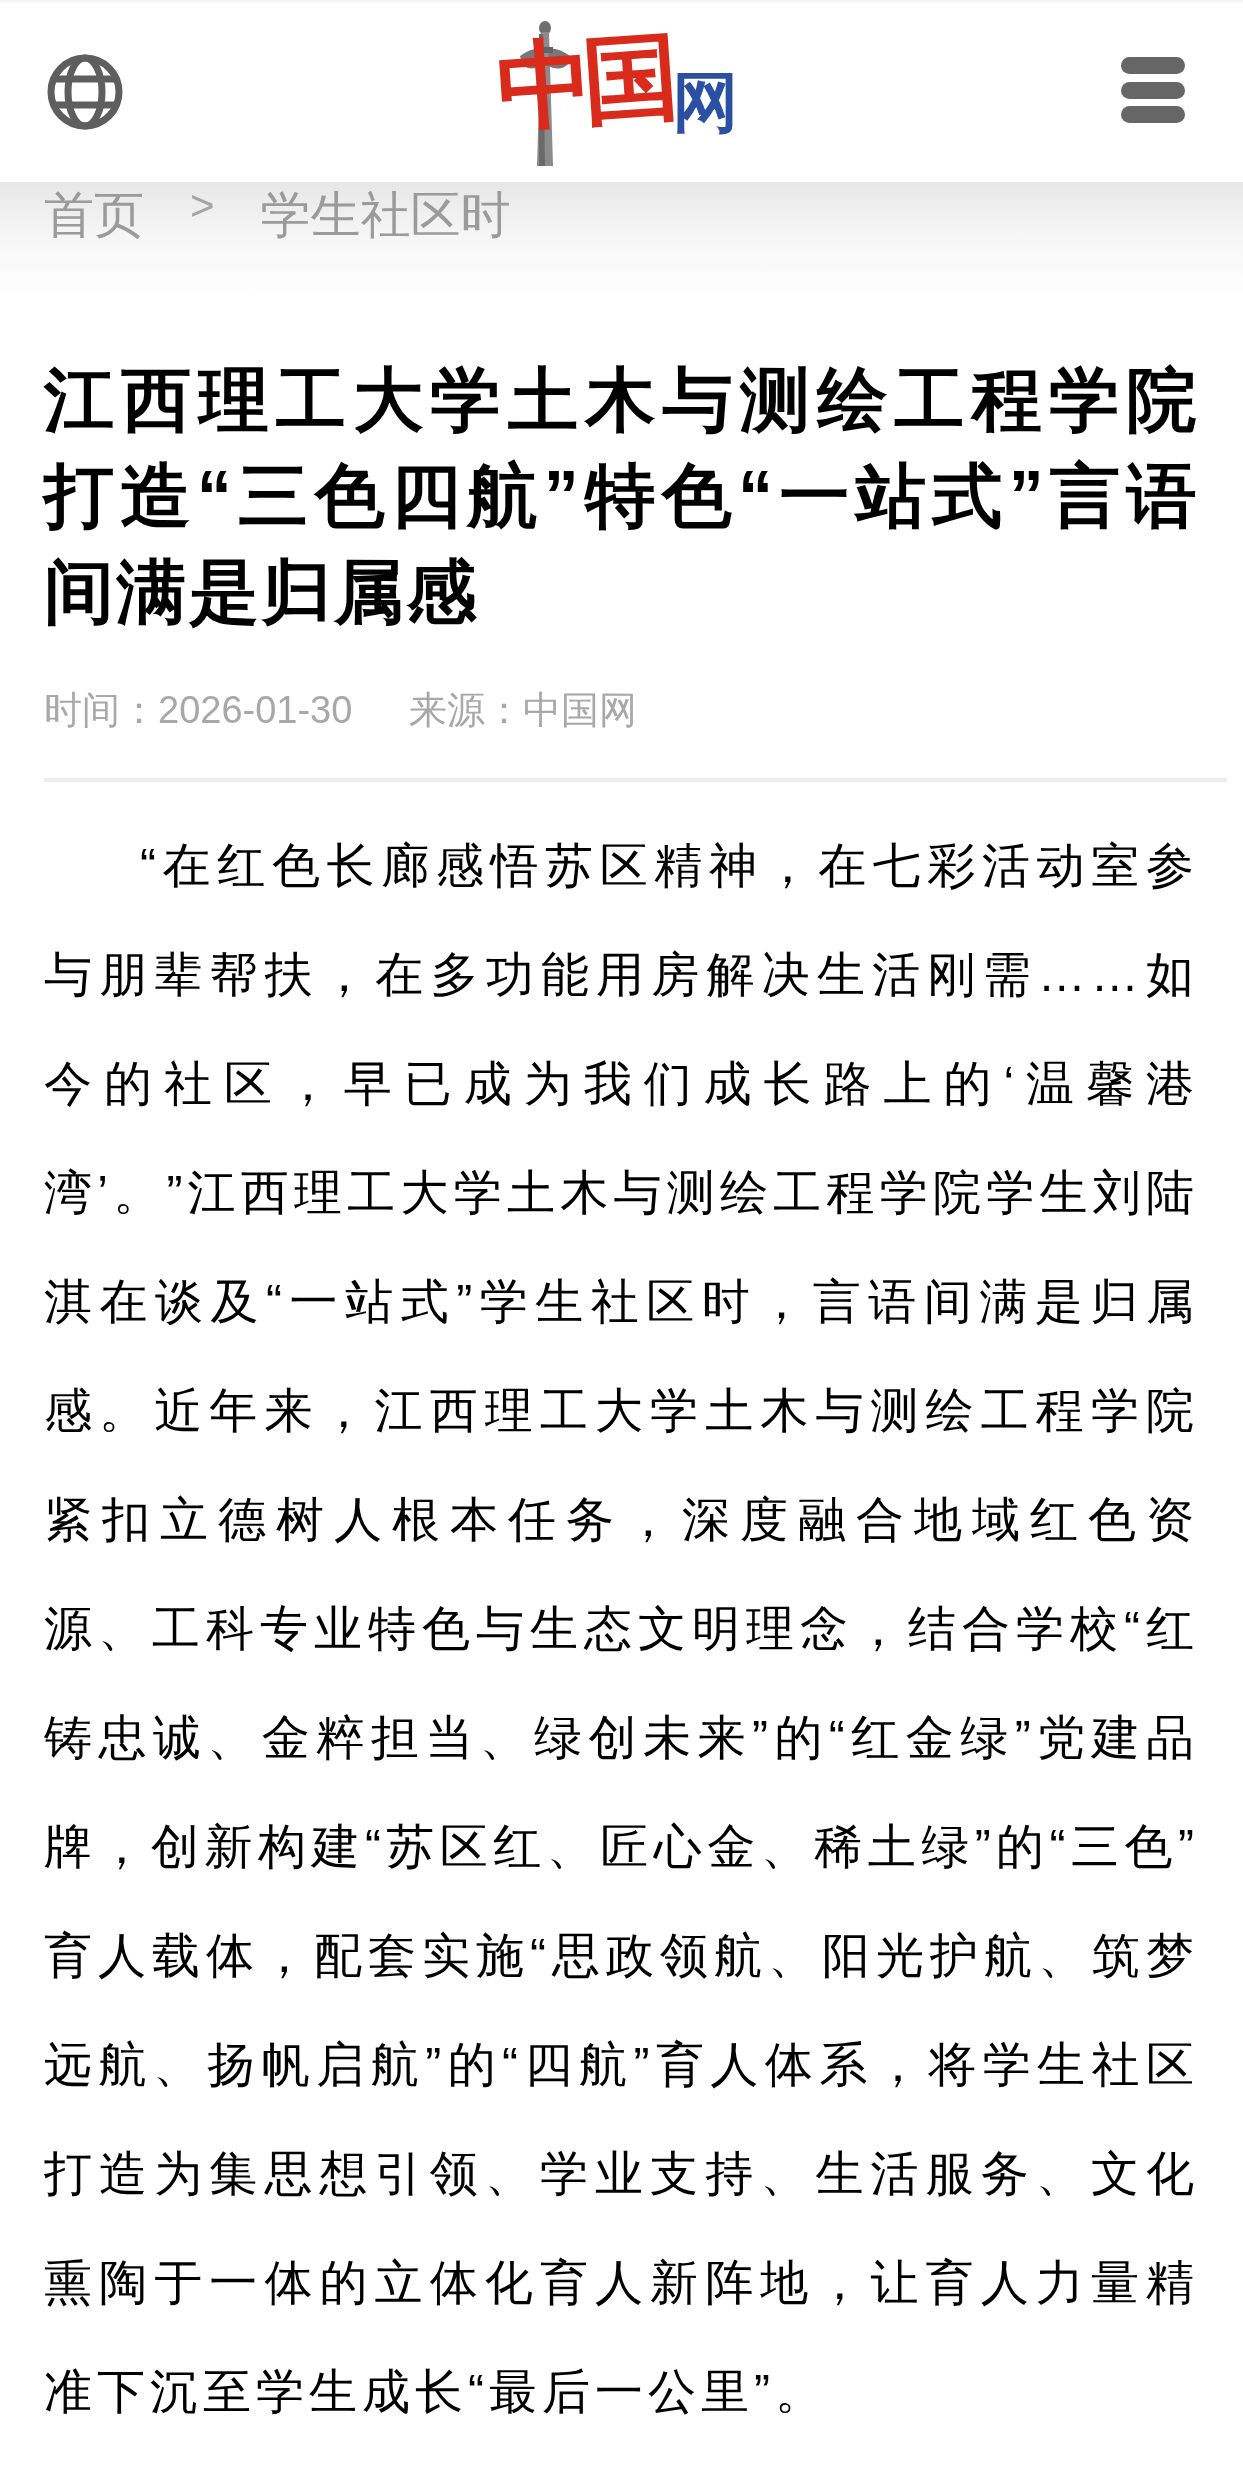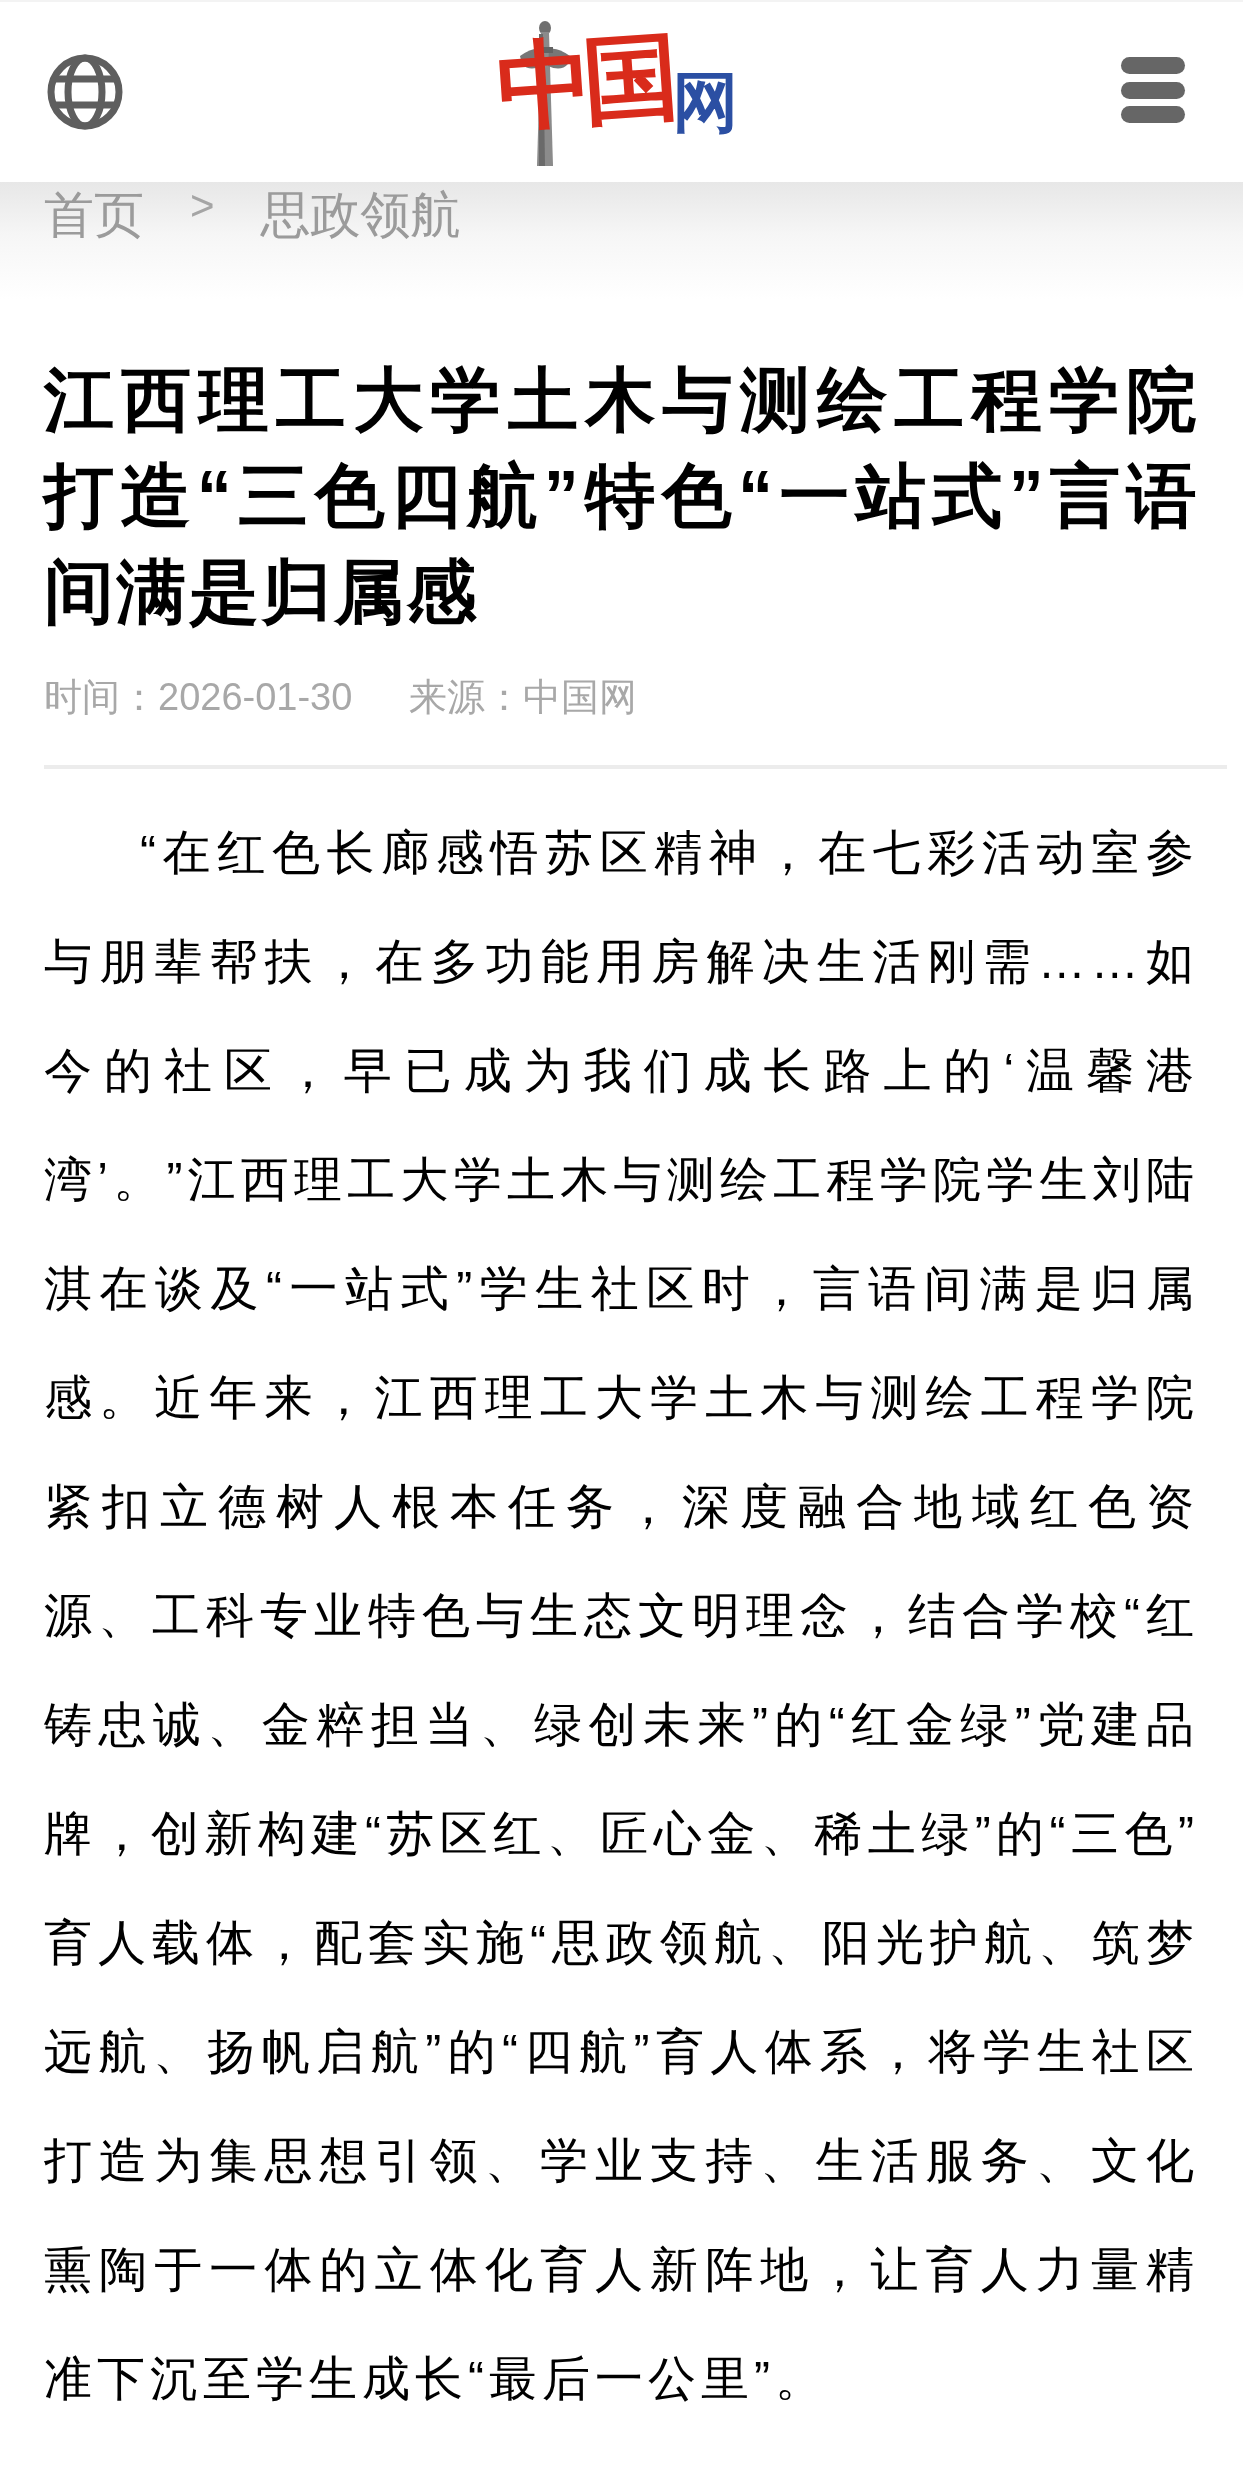--- a/index.html
+++ b/index.html
@@ -88,21 +88,21 @@
   .article-title {
     margin-top: 52px;
     font-size: 70px;
     line-height: 96px;
     font-weight: 800;
     letter-spacing: 2.5px;
     color: #000000;
     text-align: justify;
   }
   .meta {
-    margin-top: 29px;
+    margin-top: 42px;
     font-size: 38px;
     line-height: 56px;
     color: #a8a8a8;
     white-space: nowrap;
   }
   .meta-source { margin-left: 46px; }
   .divider {
     border: none;
     height: 4px;
     background: #ececec;
@@ -153,21 +153,21 @@
     <span class="menu-bar"></span>
     <span class="menu-bar"></span>
     <span class="menu-bar"></span>
   </div>
 
 </header>
 
 <nav class="breadcrumb">
   <a href="#">首页</a>
   <span class="crumb-sep">&gt;</span>
-  <a href="#">思政领航</a>
+  <a href="#">学生社区时</a>
 </nav>
 
 <main class="article">
 
   <h1 class="article-title">江西理工大学土木与测绘工程学院打造“三色四航”特色“一站式”言语间满是归属感</h1>
 
   <div class="meta">
     <span><span>时间：</span><span>2026-01-30</span></span>
     <span class="meta-source"><span>来源：</span><span>中国网</span></span>
   </div>

